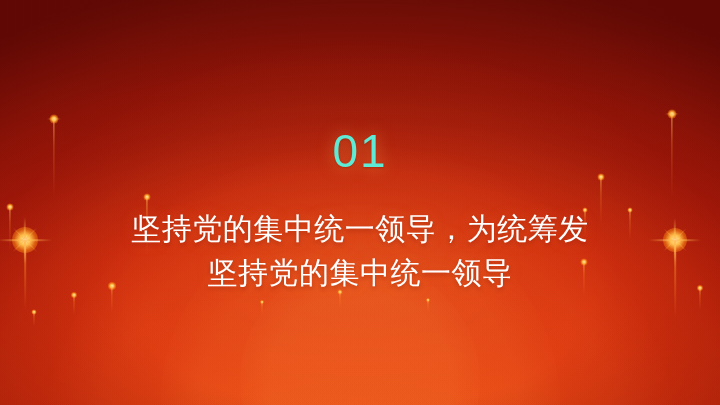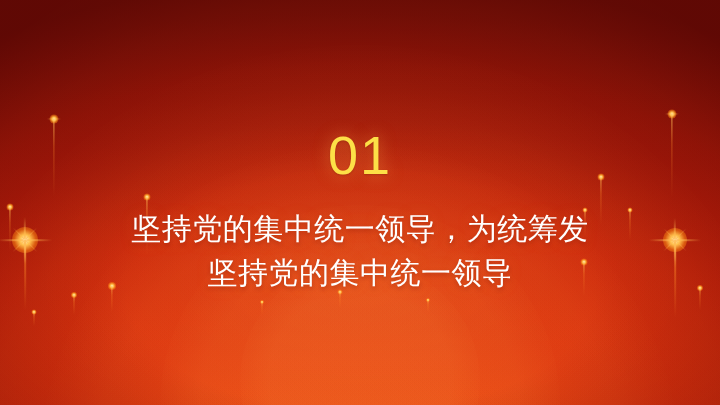--- a/index.html
+++ b/index.html
@@ -146,24 +146,24 @@
     inset: 0;
   }
 
   #section-number {
     position: absolute;
     top: 128px;
     left: 0;
     width: 100%;
     text-align: center;
     font-family: "Liberation Sans", sans-serif;
-    font-size: 54px;
+    font-size: 46px;
     font-weight: 400;
     letter-spacing: 2px;
-    color: #fde047;
+    color: #5eead4;
     text-shadow: 0 0 16px rgba(255,170,80,0.55), 0 1px 2px rgba(120,20,0,0.45);
     line-height: 1;
   }
 
   #section-title {
     position: absolute;
     top: 207px;
     left: 0;
     width: 100%;
     text-align: center;

